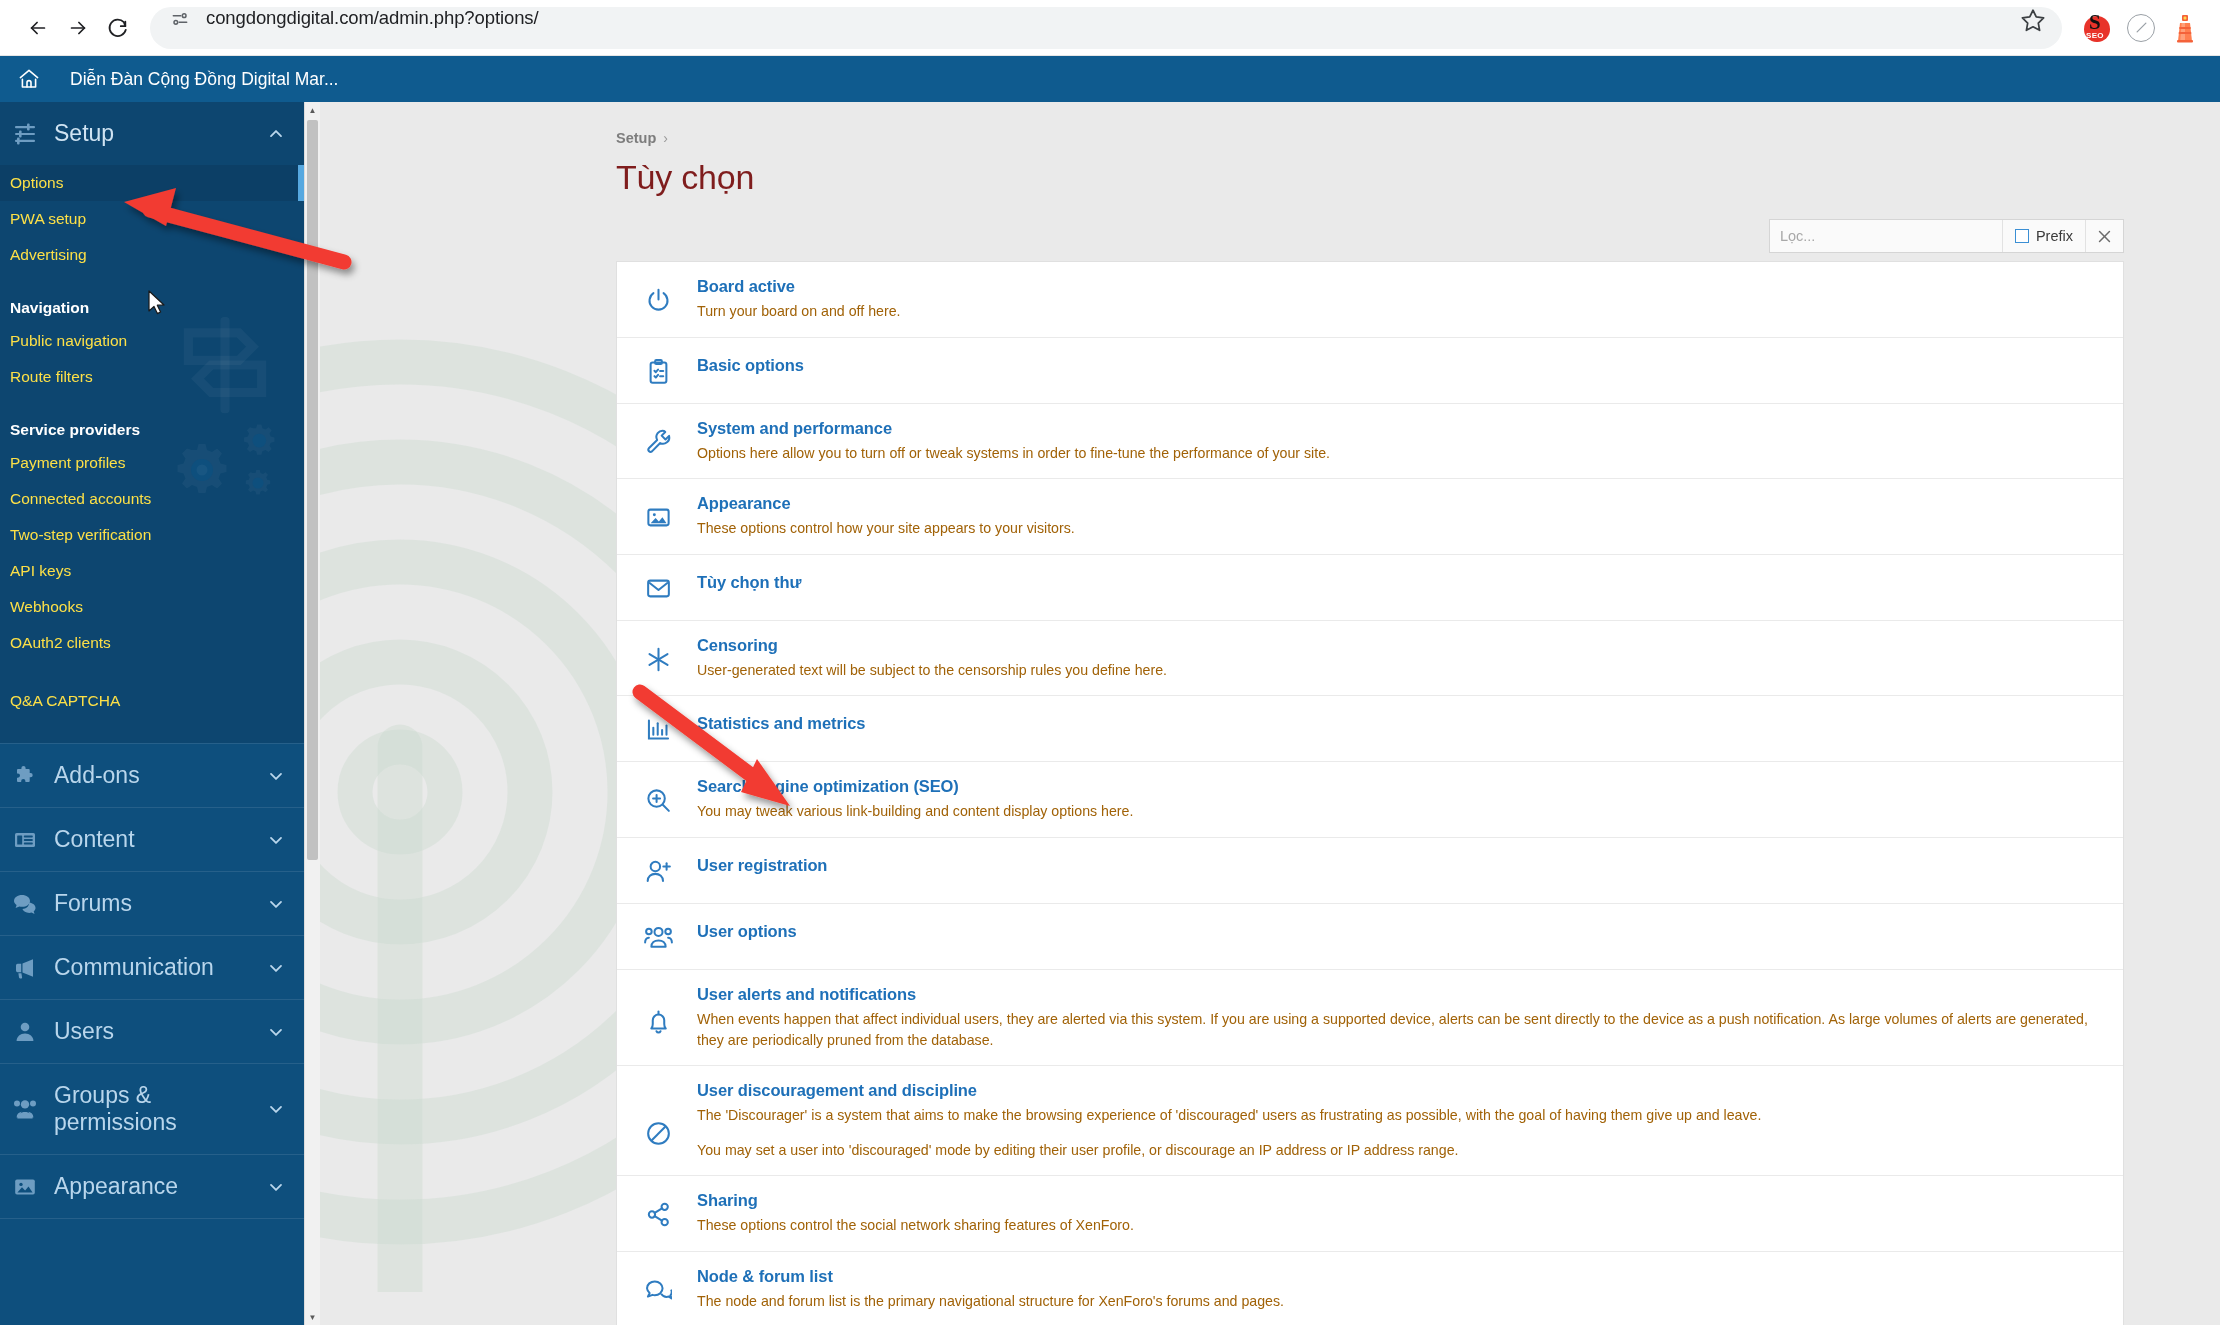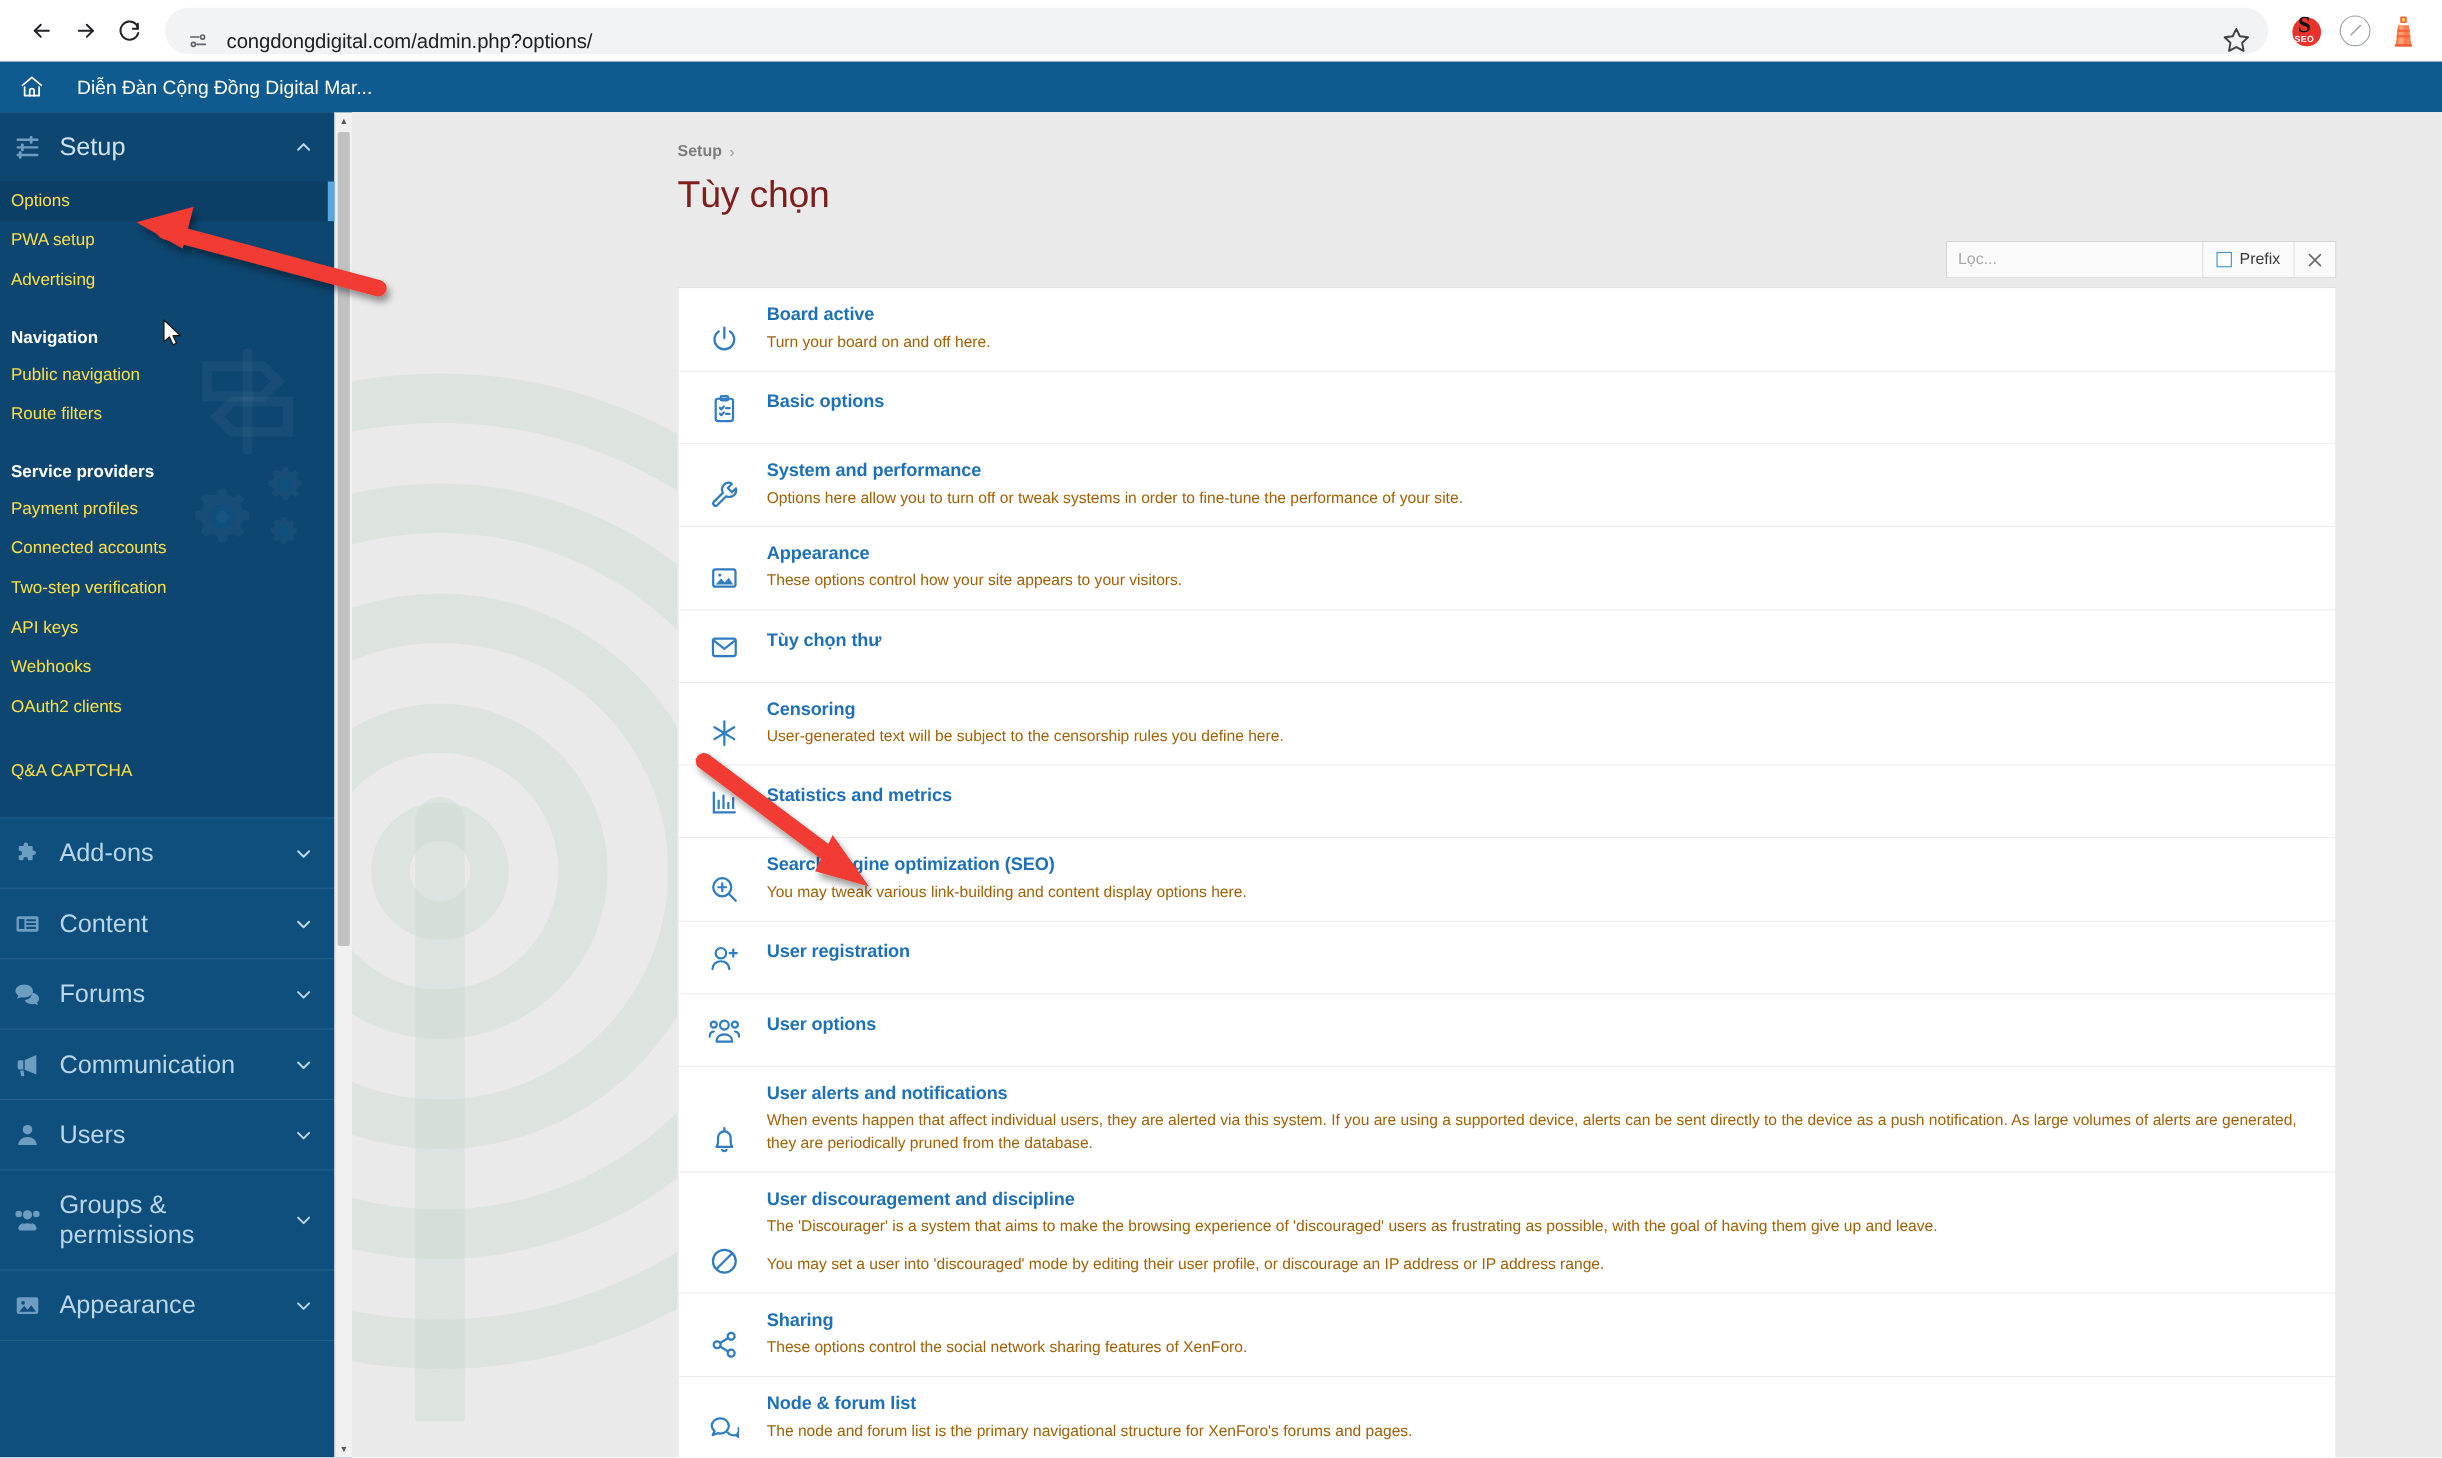--- a/index.html
+++ b/index.html
@@ -20,21 +20,21 @@
   .nav-btn {
     width: 40px; height: 40px;
     display: flex; align-items: center; justify-content: center;
     border-radius: 50%; flex: none;
     color: #202124;
   }
   .nav-btn svg { display:block; }
   .omnibox {
     flex: 1; height: 42px; margin: 0 10px 0 12px;
     background: #f1f3f4; border-radius: 21px;
-    display: flex; align-items: flex-end;
+    display: flex; align-items: flex-start;
     padding: 0 16px 0 18px;
     max-width: 1932px;
   }
   .omnibox .site-info {
     width: 24px; height: 24px; flex: none;
     display:flex; align-items:center; justify-content:center;
     margin-right: 14px; color:#5f6368;
   }
   .omnibox .url {
     flex: 1; font-size: 18.5px; color: #202124;
@@ -193,21 +193,21 @@
     width:38px; display:flex; align-items:center; justify-content:center;
     border-left:1px solid #e2e2e2; color:#6b6b6b;
   }
 
   
   .opt-list {
     margin-top: 8px; background:#ffffff;
     border:1px solid #e0e0e0; border-bottom:none;
   }
   .opt-row {
-    display:flex; align-items:flex-end; gap: 22px;
+    display:flex; align-items:center; gap: 22px;
     padding: 15px 22px 15px 24px;
     border-bottom:1px solid #eaeaea;
     background: rgba(255,255,255,0.80);
   }
   .opt-row.compact { padding-top: 18px; padding-bottom: 18px; align-items:flex-start; }
   .opt-ic { width: 34px; flex:none; color:#2f7cc0; display:flex; justify-content:center; padding-top:2px; }
   .opt-body { flex:1; min-width:0; }
   .opt-title { font-size: 16.5px; color:#1e70b8; font-weight: bold; letter-spacing: -0.1px; }
   .opt-desc { font-size: 14.2px; color:#a16207; margin-top: 5px; line-height: 1.45; }
   .opt-desc + .opt-desc { margin-top: 14px; }

